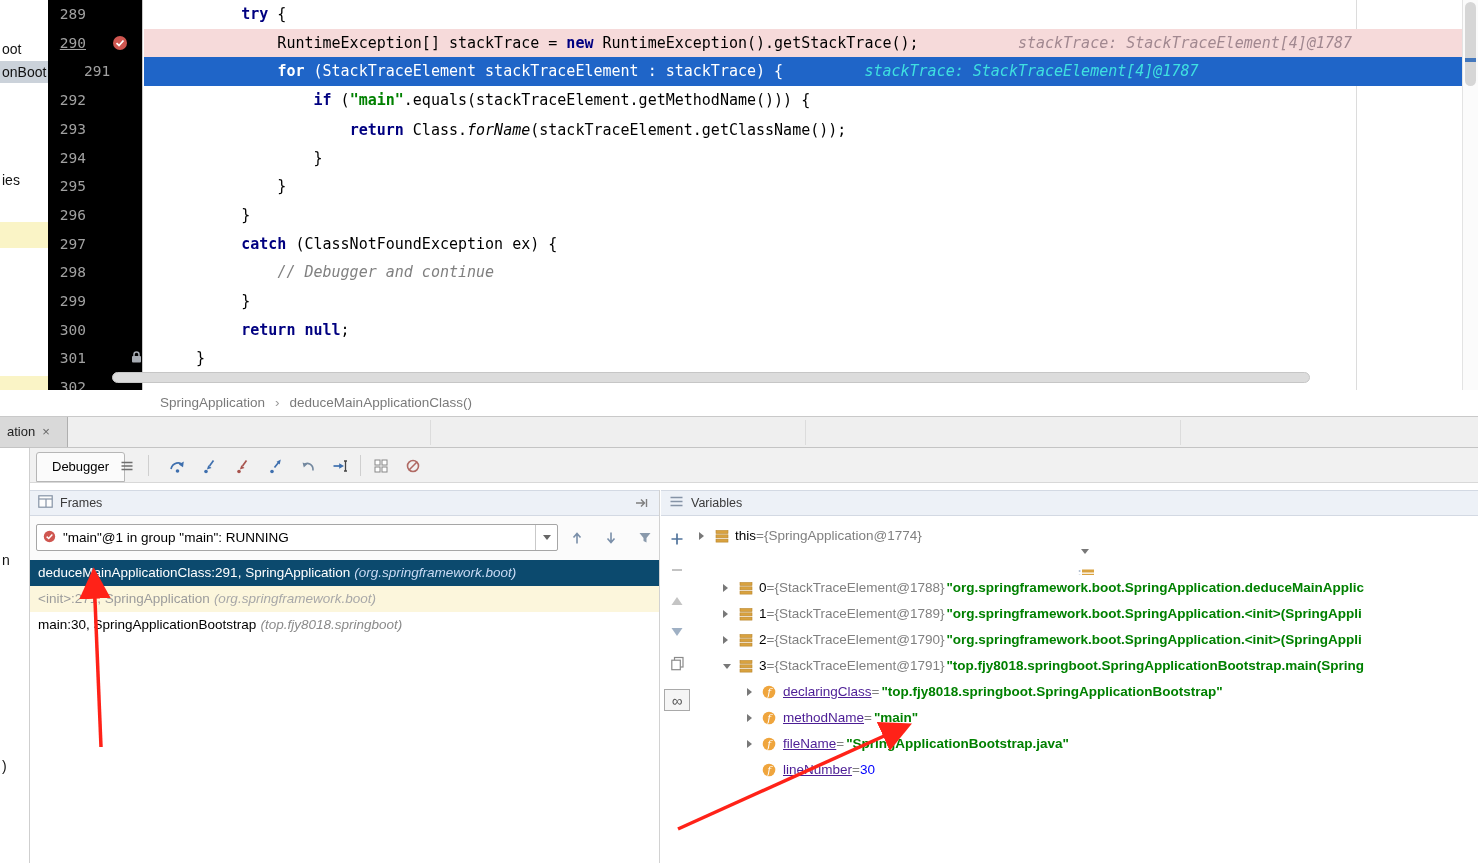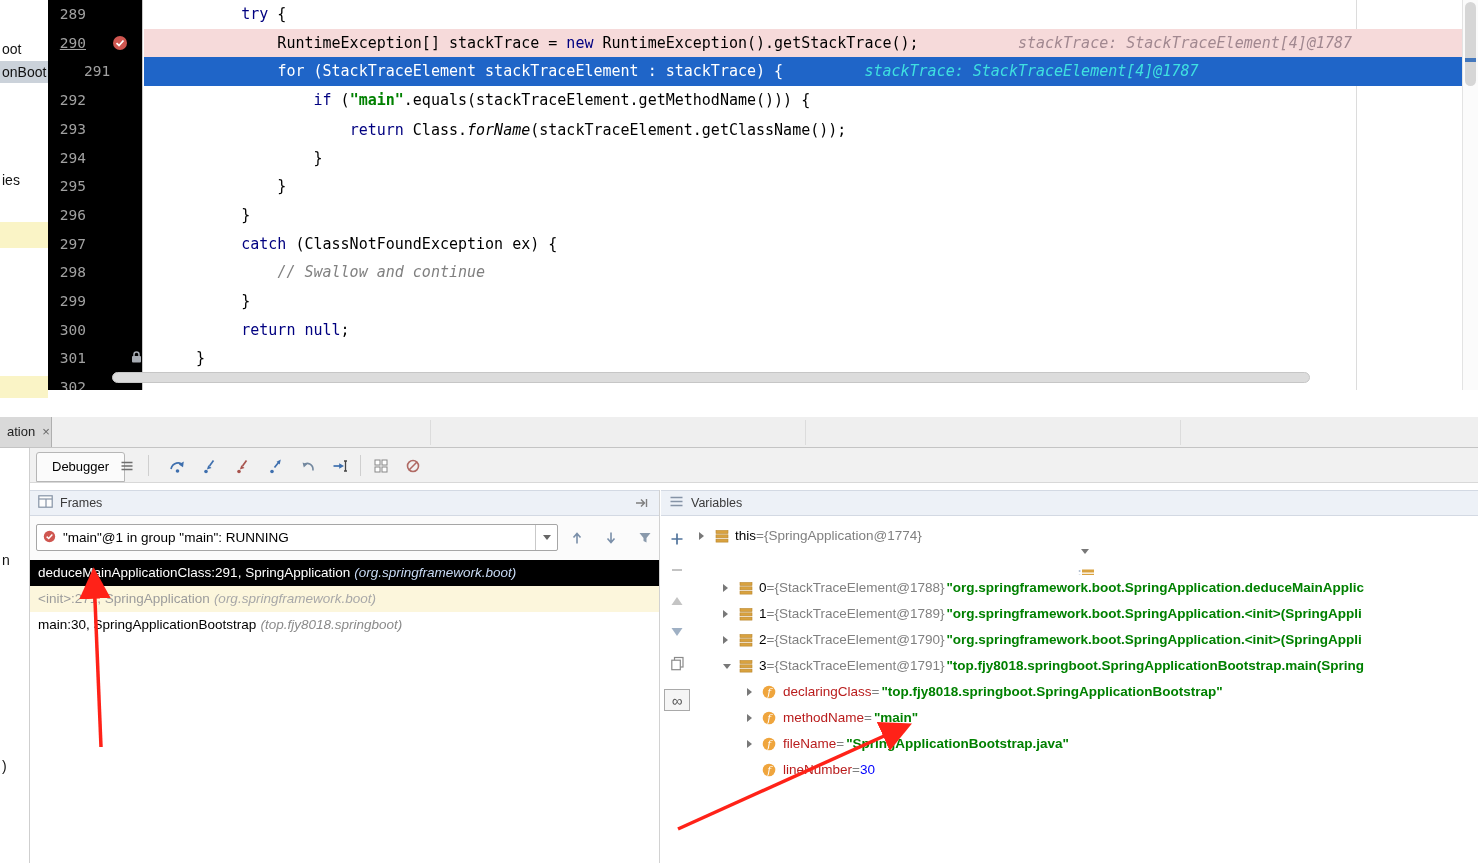--- a/index.html
+++ b/index.html
@@ -16,42 +16,42 @@
 
   
   .gutter { position:absolute; left:48px; top:0; width:95px; height:390px; background:#000000; border-right:1px solid #C9C9C9; overflow:hidden; }
   .ln-num { position:absolute; left:0; width:38px; text-align:right; height:28.7px; line-height:28.7px;
             font-family:"DejaVu Sans Mono", monospace; font-size:14.5px; color:#A1A1A1; }
   .gut-icon { position:absolute; left:64px; width:16px; height:16px; }
   .code { position:absolute; left:144px; top:0; width:1318px; height:390px; background:#fff; overflow:hidden; }
   .code-line { position:absolute; left:0; width:100%; height:28.7px; line-height:28.7px; white-space:pre;
                font-family:"DejaVu Sans Mono", monospace; font-size:15px; padding-left:25px; }
   .tk-p { color:#000; }
-  .tk-k { color:#000080; font-weight:normal; }
+  .tk-k { color:#000080; font-weight:bold; }
   .tk-s { color:#008000; font-weight:bold; }
   .tk-c { color:#808080; font-style:italic; }
   .tk-i { color:#000; font-style:italic; }
   .tk-h1 { color:#A18890; font-style:italic; }
   .tk-h2 { color:#3FE0E0; font-style:italic; }
   .hl-pink { background:#F6DADA; }
   .hl-blue { background:#1F65C8; }
   .hl-blue .tk-p, .hl-blue .tk-k { color:#fff; }
   .margin-guide { position:absolute; left:1212px; top:0; width:1px; height:390px; background:#DCDCDC; }
   .hsb-thumb { position:absolute; left:112px; top:372px; width:1198px; height:11px; background:#DCDCDC; border:1px solid #C6C6C6; border-radius:7px; z-index:5; }
   .vsb { position:absolute; left:1462px; top:0; width:16px; height:390px; background:#FBFBFB; border-left:1px solid #E3E3E3; z-index:5; }
   .vsb-thumb { position:absolute; left:2px; top:2px; width:11px; height:84px; background:#D6D6D6; border-radius:6px; }
   .vsb-mark { position:absolute; left:2px; top:58px; width:11px; height:4px; background:#4377BC; }
 
   .breadcrumb { position:absolute; left:0; top:390px; width:1478px; height:27px; background:#fff; border-bottom:1px solid #C9C9C9;
                 line-height:26px; padding-left:160px; font-size:13.5px; color:#7A7A7A; }
   .bc-sep { color:#9A9A9A; padding:0 10px; }
 
   
   .tabs-row { position:absolute; left:0; top:417px; width:1478px; height:31px; background:#EFEFEF; border-bottom:1px solid #C4C4C4; }
-  .partial-tab { position:absolute; left:0; top:0; width:52px; height:30px; background:#D9D9D9; border-right:1px solid #AFAFAF;
+  .partial-tab { position:absolute; left:0; top:0; width:68px; height:30px; background:#D9D9D9; border-right:1px solid #AFAFAF;
                  line-height:30px; padding-left:7px; font-size:13px; color:#222; }
   .tab-x { color:#666; margin-left:7px; font-size:13px; }
   .tabs-sep { position:absolute; top:3px; width:1px; height:25px; background:#DCDCDC; }
 
   
   .debug-toolbar { position:absolute; left:30px; top:448px; width:1448px; height:35px; background:#F1F1F1; border-bottom:1px solid #D8D8D8; }
   .dbg-tab { position:absolute; left:6px; top:4px; height:30px; background:#FBFBFB; border:1px solid #B6B6B6; border-radius:3px 3px 0 0;
              line-height:28px; padding:0 15px; font-size:13px; color:#000; }
   .tbi { position:absolute; top:8px; width:22px; height:20px; display:flex; align-items:center; justify-content:center; }
   .tb-sep { position:absolute; top:7px; width:1px; height:21px; background:#CFCFCF; }
@@ -62,42 +62,42 @@
   .hdr-right { position:absolute; right:10px; top:6px; }
 
   .frames { position:absolute; left:30px; top:490px; width:630px; height:373px; background:#fff; border-right:1px solid #D2D2D2; }
   .thread-row { position:relative; height:44px; background:#FBFBFB; }
   .combo { position:absolute; left:6px; top:8px; width:522px; height:27px; border:1px solid #A6A6A6; border-radius:2px; background:#fff;
            display:flex; align-items:center; gap:7px; padding-left:6px; font-size:13.5px; color:#000; }
   .combo-chev { position:absolute; right:0; top:0; width:22px; height:25px; border-left:1px solid #C9C9C9; display:flex; align-items:center; justify-content:center; }
   .combo-chev::before { content:""; border-top:5px solid #666; border-left:4px solid transparent; border-right:4px solid transparent; }
   .fri { position:absolute; top:13px; width:20px; height:18px; display:flex; align-items:center; justify-content:center; }
   .frame-row { height:26px; line-height:26px; padding-left:8px; font-size:13.5px; white-space:nowrap; overflow:hidden; }
-  .fr-selected { background:#000000; color:#fff; }
+  .fr-selected { background:#0c4a6e; color:#fff; }
   .fr-selected .fr-p { color:#C9DBF5; font-style:italic; }
   .fr-library { background:#FCF6DC; color:#9C9C9C; }
   .fr-library .fr-p { color:#A8A8A8; font-style:italic; }
   .fr-plain { color:#000; }
   .fr-plain .fr-p { color:#8A8A8A; font-style:italic; }
   .fr-p { margin-left:4px; }
 
   .vars { position:absolute; left:661px; top:490px; width:817px; height:373px; background:#fff; overflow:hidden; }
   .side-rail { position:absolute; left:0; top:26px; width:32px; bottom:0; display:flex; flex-direction:column; align-items:center;
                padding-top:14px; gap:13px; }
   .rail-icn { width:18px; height:18px; display:flex; align-items:center; justify-content:center; }
   .inf-box { width:26px; height:22px; border:1px solid #A9A9A9; background:#F5F5F5; display:flex; align-items:center; justify-content:center;
              font-size:15px; color:#555; margin-top:4px; }
   .tree { position:absolute; left:32px; top:26px; right:0; bottom:0; padding-top:7px; overflow:hidden; }
   .var-row { height:26px; line-height:26px; display:flex; align-items:center; white-space:nowrap; overflow:hidden; font-size:13.5px; }
   .chev { width:15px; flex:0 0 15px; display:inline-flex; }
   .chev-r::before { content:""; border-left:5px solid #787878; border-top:4px solid transparent; border-bottom:4px solid transparent; }
   .chev-d::before { content:""; border-top:5px solid #787878; border-left:4px solid transparent; border-right:4px solid transparent; }
   .vicon { width:21px; flex:0 0 21px; display:inline-flex; align-items:center; }
   .vname { color:#000; }
-  .vfield { color:#b91c1c; }
+  .vfield { color:#4c1d95;text-decoration:underline; }
   .veq, .vref { color:#808080; }
   .vstr { color:#008000; font-weight:bold; margin-left:2px; }
   .vnum { color:#0000FF; }
 
   .arrows { position:absolute; left:0; top:0; pointer-events:none; z-index:99; }
 </style>
 </head>
 <body>
 
 <div class="screen">
@@ -138,32 +138,35 @@
     <div class="margin-guide"></div>
   <div class="code-line" style="top: 0px;"><span class="tk-p">        </span><span class="tk-k">try</span><span class="tk-p"> {</span></div>
       <div class="code-line hl-pink" style="top: 28.7px;"><span class="tk-p">            RuntimeException[] stackTrace = </span><span class="tk-k">new</span><span class="tk-p"> RuntimeException().getStackTrace();</span><span class="tk-h1">           stackTrace: StackTraceElement[4]@1787</span></div>
       <div class="code-line hl-blue" style="top: 57.4px;"><span class="tk-p">            </span><span class="tk-k">for</span><span class="tk-p"> (StackTraceElement stackTraceElement : stackTrace) {</span><span class="tk-h2">         stackTrace: StackTraceElement[4]@1787</span></div>
       <div class="code-line" style="top: 86.1px;"><span class="tk-p">                </span><span class="tk-k">if</span><span class="tk-p"> (</span><span class="tk-s">"main"</span><span class="tk-p">.equals(stackTraceElement.getMethodName())) {</span></div>
       <div class="code-line" style="top: 116px;"><span class="tk-p">                    </span><span class="tk-k">return</span><span class="tk-p"> Class.</span><span class="tk-i">forName</span><span class="tk-p">(stackTraceElement.getClassName());</span></div>
       <div class="code-line" style="top: 143.5px;"><span class="tk-p">                }</span></div>
       <div class="code-line" style="top: 172.2px;"><span class="tk-p">            }</span></div>
       <div class="code-line" style="top: 200.9px;"><span class="tk-p">        }</span></div>
       <div class="code-line" style="top: 229.6px;"><span class="tk-p">        </span><span class="tk-k">catch</span><span class="tk-p"> (ClassNotFoundException ex) {</span></div>
-      <div class="code-line" style="top: 258.3px;"><span class="tk-p">            </span><span class="tk-c">// Swallow and continue</span></div>
+      <div class="code-line" style="top: 258.3px;"><span class="tk-p">            </span><span class="tk-c">// Debugger and continue</span></div>
       <div class="code-line" style="top: 287px;"><span class="tk-p">        }</span></div>
       <div class="code-line" style="top: 315.7px;"><span class="tk-p">        </span><span class="tk-k">return</span><span class="tk-p"> </span><span class="tk-k">null</span><span class="tk-p">;</span></div>
       <div class="code-line" style="top: 344.4px;"><span class="tk-p">   }</span></div>
       <div class="code-line" style="top: 373.1px;"></div>
     </div>
   <div class="hsb-thumb"></div>
   <div class="vsb">
     <div class="vsb-thumb"></div>
     <div class="vsb-mark"></div>
   </div>
 
+  <div class="breadcrumb">
+    <span>SpringApplication</span><span class="bc-sep">›</span><span>deduceMainApplicationClass()</span>
+  </div>
 
   <div class="tabs-row">
     <div class="partial-tab">
       <span>ation</span><span class="tab-x">×</span>
     </div>
     <div class="tabs-sep" style="left:430px"></div>
     <div class="tabs-sep" style="left:805px"></div>
     <div class="tabs-sep" style="left:1180px"></div>
   </div>
 

